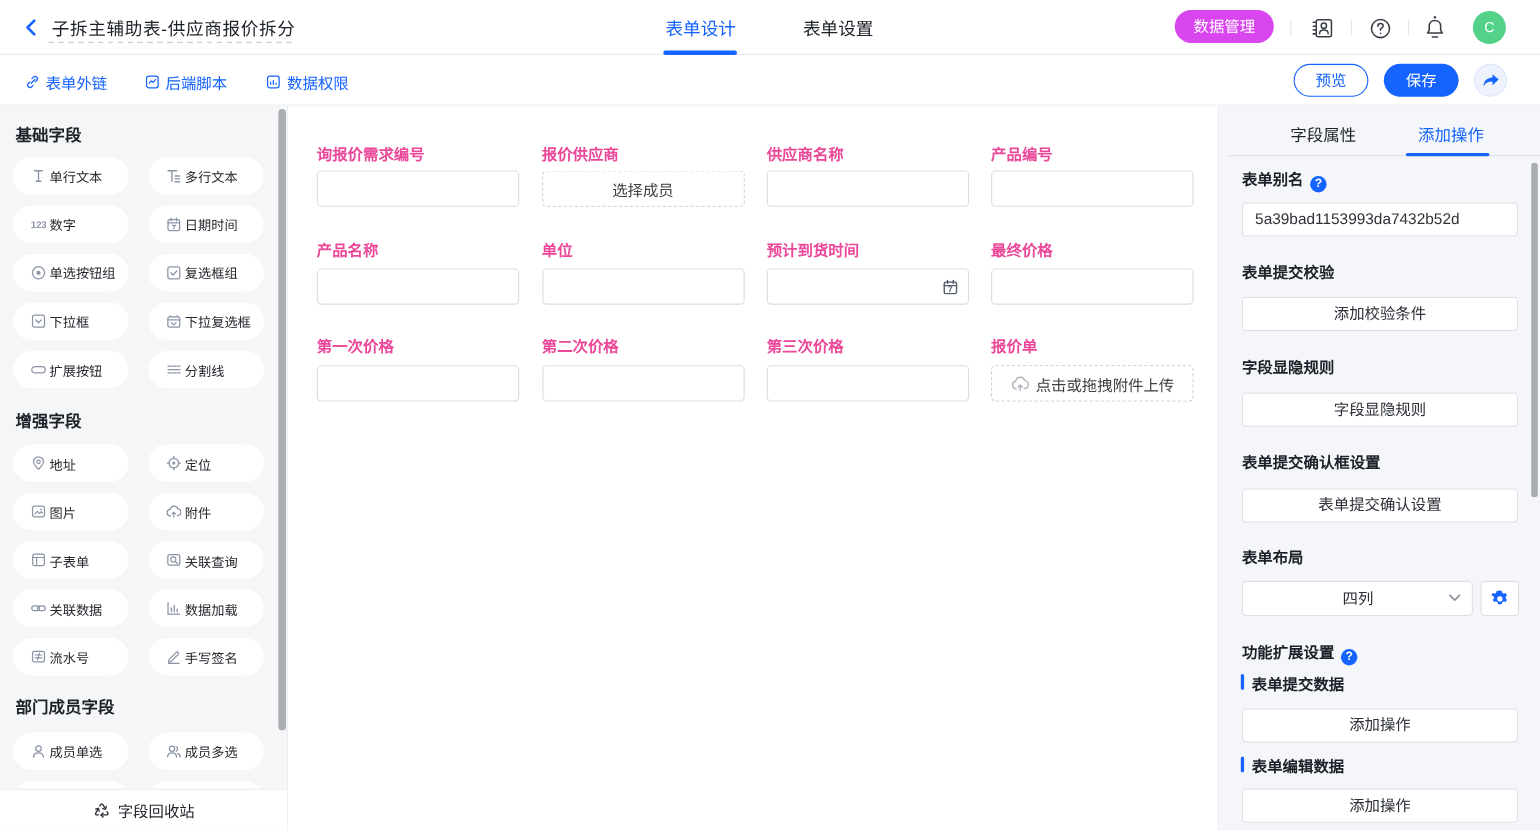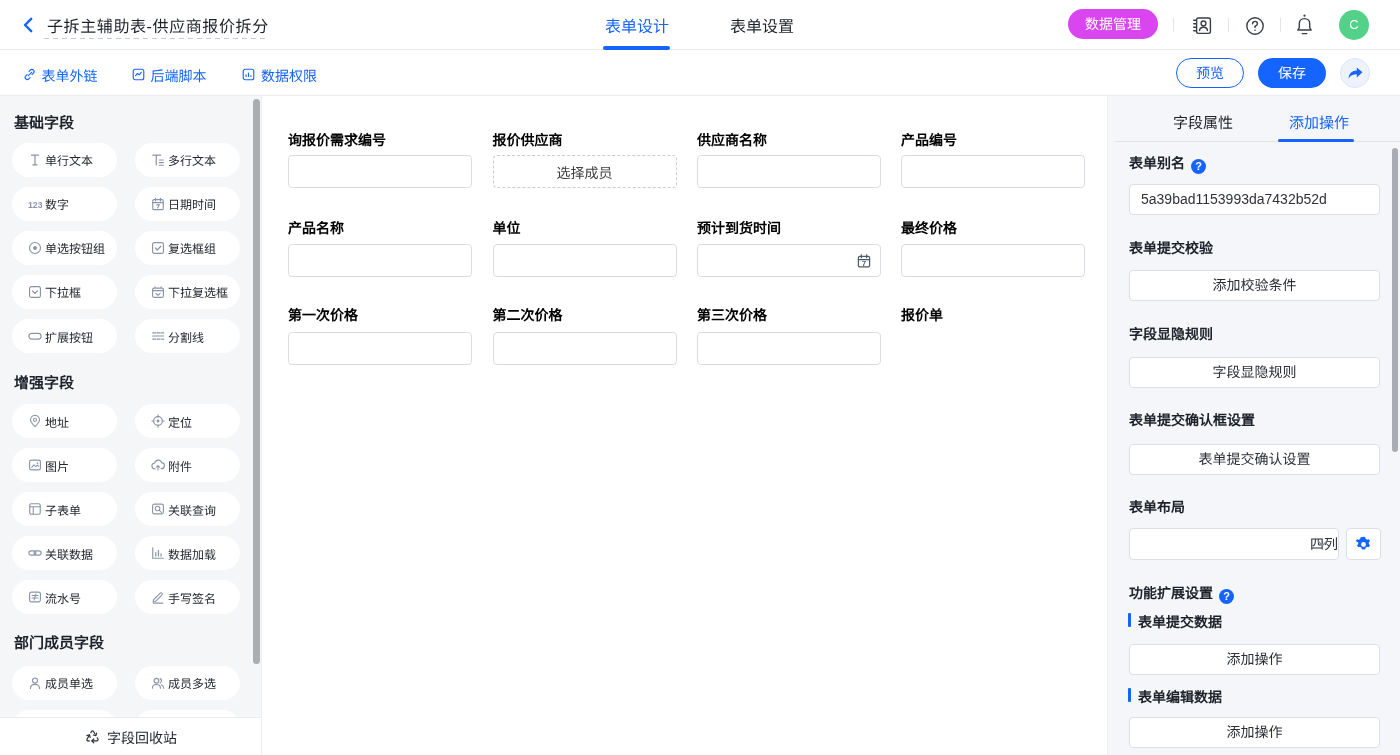--- a/index.html
+++ b/index.html
@@ -30,21 +30,21 @@
 
 #lsb { position:absolute; left:0; top:96px; width:262px; height:659px; background:#f5f6f8; border-right:1px solid #eceef1; overflow:hidden; }
 .sec { position:absolute; left:14px; font-size:15px; font-weight:bold; color:#1d2129; }
 .fpill { position:absolute; width:105px; height:34px; background:#fff; border-radius:17px; display:flex; align-items:center; padding:0 0 0 16px; gap:3px; font-size:12px; color:#25282e; white-space:nowrap; }
 .fpill svg { flex:0 0 auto; }
 #lsb-scroll { position:absolute; left:253px; top:3px; width:7px; height:565px; background:#aaadb2; border-radius:3.5px; }
 #recycle { position:absolute; left:0; top:621px; width:262px; height:38px; background:#fff; border-top:1px solid #e9ebef; display:flex; align-items:center; justify-content:center; gap:7px; font-size:14px; color:#1f2329; }
 
 
 #canvas { position:absolute; left:262px; top:96px; width:845px; height:659px; background:#fff; }
-.flabel { position:absolute; font-size:14px; font-weight:bold; color:#000000; }
+.flabel { position:absolute; font-size:14px; font-weight:bold; color:#ec4899; }
 .finput { position:absolute; width:184px; height:33px; border:1px solid #d9dde3; border-radius:4px; background:#fff; }
 .fdash { position:absolute; width:184px; height:33px; border:1px dashed #c9ccd4; border-radius:4px; background:#fff; color:#404040; font-size:14px; display:flex; align-items:center; justify-content:center; gap:6px; }
 
 
 #rsb { position:absolute; left:1107px; top:96px; width:307px; height:659px; background:#f5f6f9; border-left:1px solid #eceef1; }
 #rtabs { position:absolute; left:7px; top:0; width:286px; height:46px; border-bottom:1px solid #e2e4ea; }
 .rtab { position:absolute; top:15px; font-size:15px; }
 #rtabline { position:absolute; left:170px; top:43px; width:76px; height:3px; background:#1664ff; border-radius:2px; }
 .rlabel { position:absolute; left:21px; font-size:14px; font-weight:bold; color:#1d2129; }
 .rbtn { position:absolute; left:21px; width:251px; height:31px; background:#fff; border:1px solid #dcdfe6; border-radius:4px; font-size:14px; color:#2b2f36; text-align:center; line-height:29px; }
@@ -332,20 +332,24 @@
     </div>
     <div class="flabel" style="left:639px;top:120.5px">最终价格</div>
     <div class="finput" style="left:639px;top:148.4px"></div>
     <div class="flabel" style="left:26px;top:207.5px">第一次价格</div>
     <div class="finput" style="left:26px;top:236px"></div>
     <div class="flabel" style="left:230.5px;top:207.5px">第二次价格</div>
     <div class="finput" style="left:230.5px;top:236px"></div>
     <div class="flabel" style="left:435px;top:207.5px">第三次价格</div>
     <div class="finput" style="left:435px;top:236px"></div>
     <div class="flabel" style="left:639px;top:207.5px">报价单</div>
+    <div class="fdash" style="left:639px;top:236px"><svg width="17" height="15" viewBox="0 0 17 15" fill="none" stroke="#b0b4bc" stroke-width="1.3" stroke-linecap="round" stroke-linejoin="round">
+        <path d="M4.8 12.5 a3.6 3.6 0 0 1-0.4-7.1 a4.2 4.2 0 0 1 8.2-0.4 a3.1 3.1 0 0 1-0.6 7.2"></path>
+        <path d="M8.5 14 V9.2 M6.6 10.8 L8.5 8.9 l1.9 1.9"></path>
+      </svg>点击或拖拽附件上传</div>
   </div>
 
 <div id="rsb">
   <div id="rtabs"></div>
   <div class="rtab" style="left:65px;color:#1f2329">字段属性</div>
   <div class="rtab" style="left:181px;color:#1664ff">添加操作</div>
   <div id="rtabline"></div>
 
   <div class="rlabel" style="top:56px">表单别名<span class="qmark">?</span></div>
   <div class="rbtn" style="top:88px;text-align:left;padding-left:11px;line-height:29px;color:#303238">5a39bad1153993da7432b52d</div>
@@ -353,21 +357,21 @@
   <div class="rlabel" style="top:141px">表单提交校验</div>
   <div class="rbtn" style="top:174px">添加校验条件</div>
 
   <div class="rlabel" style="top:227px">字段显隐规则</div>
   <div class="rbtn" style="top:261px">字段显隐规则</div>
 
   <div class="rlabel" style="top:313px">表单提交确认框设置</div>
   <div class="rbtn" style="top:348px">表单提交确认设置</div>
 
   <div class="rlabel" style="top:400px">表单布局</div>
-  <div class="rbtn" style="top:432px;width:210px;text-align:right;padding-left:1px;height:32px;line-height:30px">四列
+  <div class="rbtn" style="top:432px;width:210px;text-align:center;padding-left:1px;height:32px;line-height:30px">四列
     <svg style="position:absolute;right:10px;top:11px" width="11" height="7" viewBox="0 0 11 7" fill="none" stroke="#8a8f99" stroke-width="1.4" stroke-linecap="round">
         <path d="M1 1 l4.5 4.5 L10 1"></path>
       </svg>
   </div>
   <div class="rbtn" style="top:432px;left:238px;width:35px;height:32px">
     <svg style="margin-top:7px" width="17" height="17" viewBox="0 0 17 17">
         <path fill="#1664ff" d="M8.5 0.8 l1.7 0.4 0.5 1.7 a5.9 5.9 0 0 1 1.4 0.8 l1.7-0.5 1.2 1.9-1.2 1.3 a6 6 0 0 1 0 1.6 l1.2 1.3-1.2 1.9-1.7-0.5 a5.9 5.9 0 0 1-1.4 0.8 l-0.5 1.7-1.7 0.4-1.7-0.4-0.5-1.7 a5.9 5.9 0 0 1-1.4-0.8 l-1.7 0.5-1.2-1.9 1.2-1.3 a6 6 0 0 1 0-1.6 L0.8 5.1 2 3.2 l1.7 0.5 a5.9 5.9 0 0 1 1.4-0.8 l0.5-1.7z"></path>
         <circle cx="8.5" cy="8.5" r="2.4" fill="#fff"></circle>
       </svg>
   </div>

